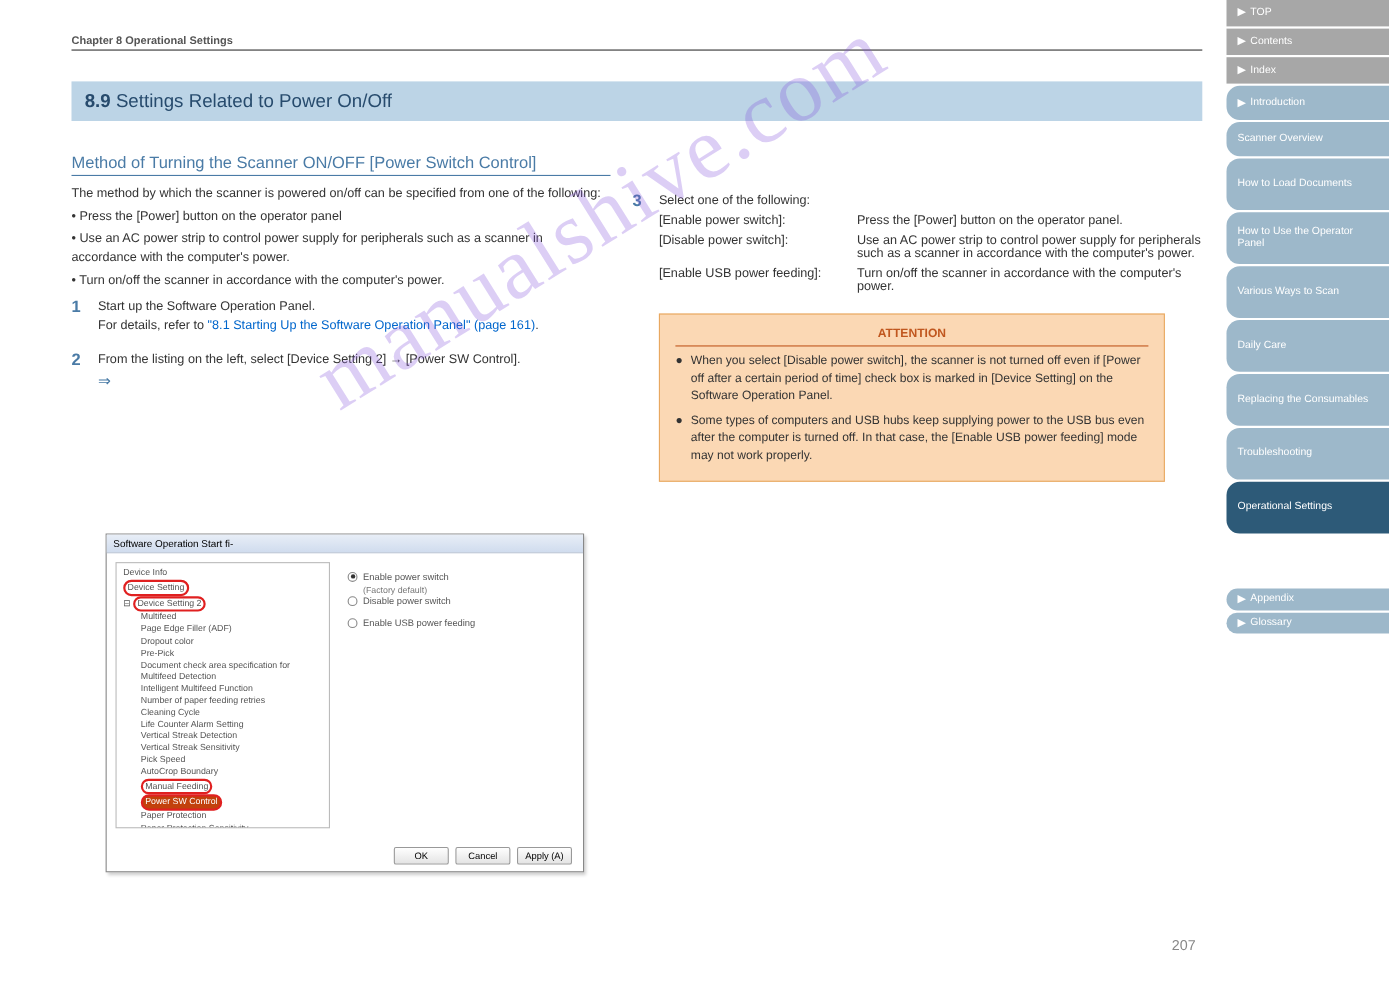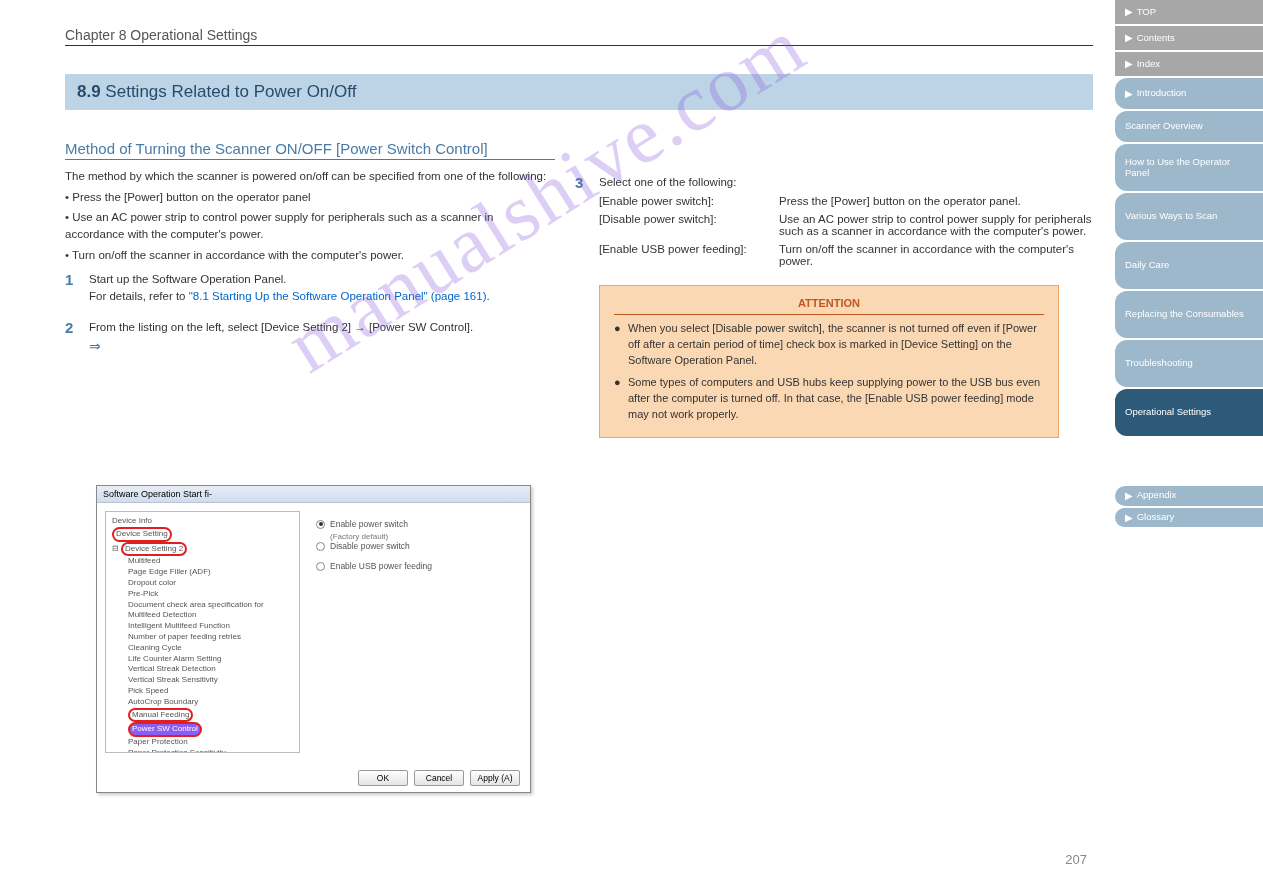--- a/index.html
+++ b/index.html
@@ -1,20 +1,20 @@
 <!DOCTYPE html>
 <html><head>
 <meta charset="utf-8">
 <style>
   * { margin: 0; padding: 0; box-sizing: border-box; }
   body { font-family: Arial, sans-serif; background: #fff; width: 1263px; height: 893px; position: relative; overflow: hidden; }
   
   .content-area { position: absolute; left: 65px; top: 0; width: 1028px; }
   .page-header { border-bottom: 1px solid #333; height: 46px; margin-bottom: 10px; display: flex; align-items: flex-end; justify-content: space-between; padding-bottom: 2px; }
-  .chapter-label { font-size: 14px; color: #555; }
+  .chapter-label { font-size: 10px; color: #555; font-weight: bold; }
   .page-title-top { font-size: 10px; color: #555; }
   
   .section-banner { background: #bcd4e6; padding: 8px 12px; margin-top: 28px; margin-bottom: 10px; }
   .section-num { font-size: 17px; font-weight: bold; color: #274b6d; }
   .section-title { font-size: 17px; color: #274b6d; }
   
   .subsection { font-size: 15px; color: #4a7ba6; border-bottom: 1px solid #4a7ba6; padding-bottom: 2px; margin-top: 20px; display: inline-block; width: 490px; }
   
   .body-text { font-size: 11.5px; color: #333; line-height: 1.45; margin-top: 8px; width: 490px; }
   .step-row { display: flex; margin-top: 8px; width: 490px; }
@@ -36,21 +36,21 @@
   .note-dot { width: 14px; flex-shrink: 0; }
   
   
   .dialog { position: absolute; left: 96px; top: 485px; width: 435px; height: 308px; border: 1px solid #888; background: #fff; box-shadow: 2px 2px 3px rgba(0,0,0,0.2); font-size: 8.5px; }
   .dialog-title { background: linear-gradient(#e8eef7, #d0dcee); padding: 3px 6px; font-size: 9px; border-bottom: 1px solid #b8c4d4; }
   .dialog-body { display: flex; height: 258px; padding: 8px; }
   .dialog-tree { width: 195px; border: 1px solid #bbb; background: #fff; padding: 4px 2px; font-size: 8px; color: #555; line-height: 1.35; overflow: hidden; }
   .tree-item { white-space: nowrap; padding-left: 4px; }
   .tree-sub { padding-left: 20px; }
   .highlight-red { border: 2px solid #e02020; border-radius: 8px; padding: 0 2px; display: inline-block; }
-  .highlight-sel { background: #8b5cf6; color: #fff; padding: 0 2px; border: 2px solid #e02020; border-radius: 8px; display: inline-block; }
+  .highlight-sel { background: #c2410c; color: #fff; padding: 0 2px; border: 2px solid #e02020; border-radius: 8px; display: inline-block; }
   .dialog-right { flex: 1; padding: 8px 8px 8px 16px; font-size: 8.5px; color: #555; }
   .radio-row { display: flex; align-items: center; margin-bottom: 3px; }
   .radio { width: 9px; height: 9px; border: 1px solid #888; border-radius: 50%; margin-right: 5px; display: inline-flex; align-items: center; justify-content: center; }
   .radio.sel::after { content: ''; width: 4px; height: 4px; background: #333; border-radius: 50%; }
   .radio-sub { margin-left: 14px; font-size: 8px; color: #777; }
   .dialog-buttons { position: absolute; bottom: 6px; right: 10px; display: flex; gap: 6px; }
   .dlg-btn { border: 1px solid #999; background: linear-gradient(#fefefe,#e4e4e4); padding: 2px 0; width: 50px; text-align: center; font-size: 8.5px; border-radius: 2px; }
   
   
   .sidebar { position: absolute; right: 0; top: 0; width: 148px; }
@@ -204,20 +204,23 @@
       <span>Index</span>
     </div>
   <div class="nav-item nav-rounded" style="margin-top:2px">
       <span class="nav-arrow">▶</span>
       <span>Introduction</span>
     </div>
   <div class="nav-item nav-rounded" style="margin-top:2px">
       <span>Scanner Overview</span>
     </div>
   <div class="nav-item nav-chapter nav-rounded" style="margin-top:2px">
+      <span>How to Load Documents</span>
+    </div>
+  <div class="nav-item nav-chapter nav-rounded" style="margin-top:2px">
       <span>How to Use the Operator Panel</span>
     </div>
   <div class="nav-item nav-chapter nav-rounded" style="margin-top:2px">
       <span>Various Ways to Scan</span>
     </div>
   <div class="nav-item nav-chapter nav-rounded" style="margin-top:2px">
       <span>Daily Care</span>
     </div>
   <div class="nav-item nav-chapter nav-rounded" style="margin-top:2px">
       <span>Replacing the Consumables</span>

